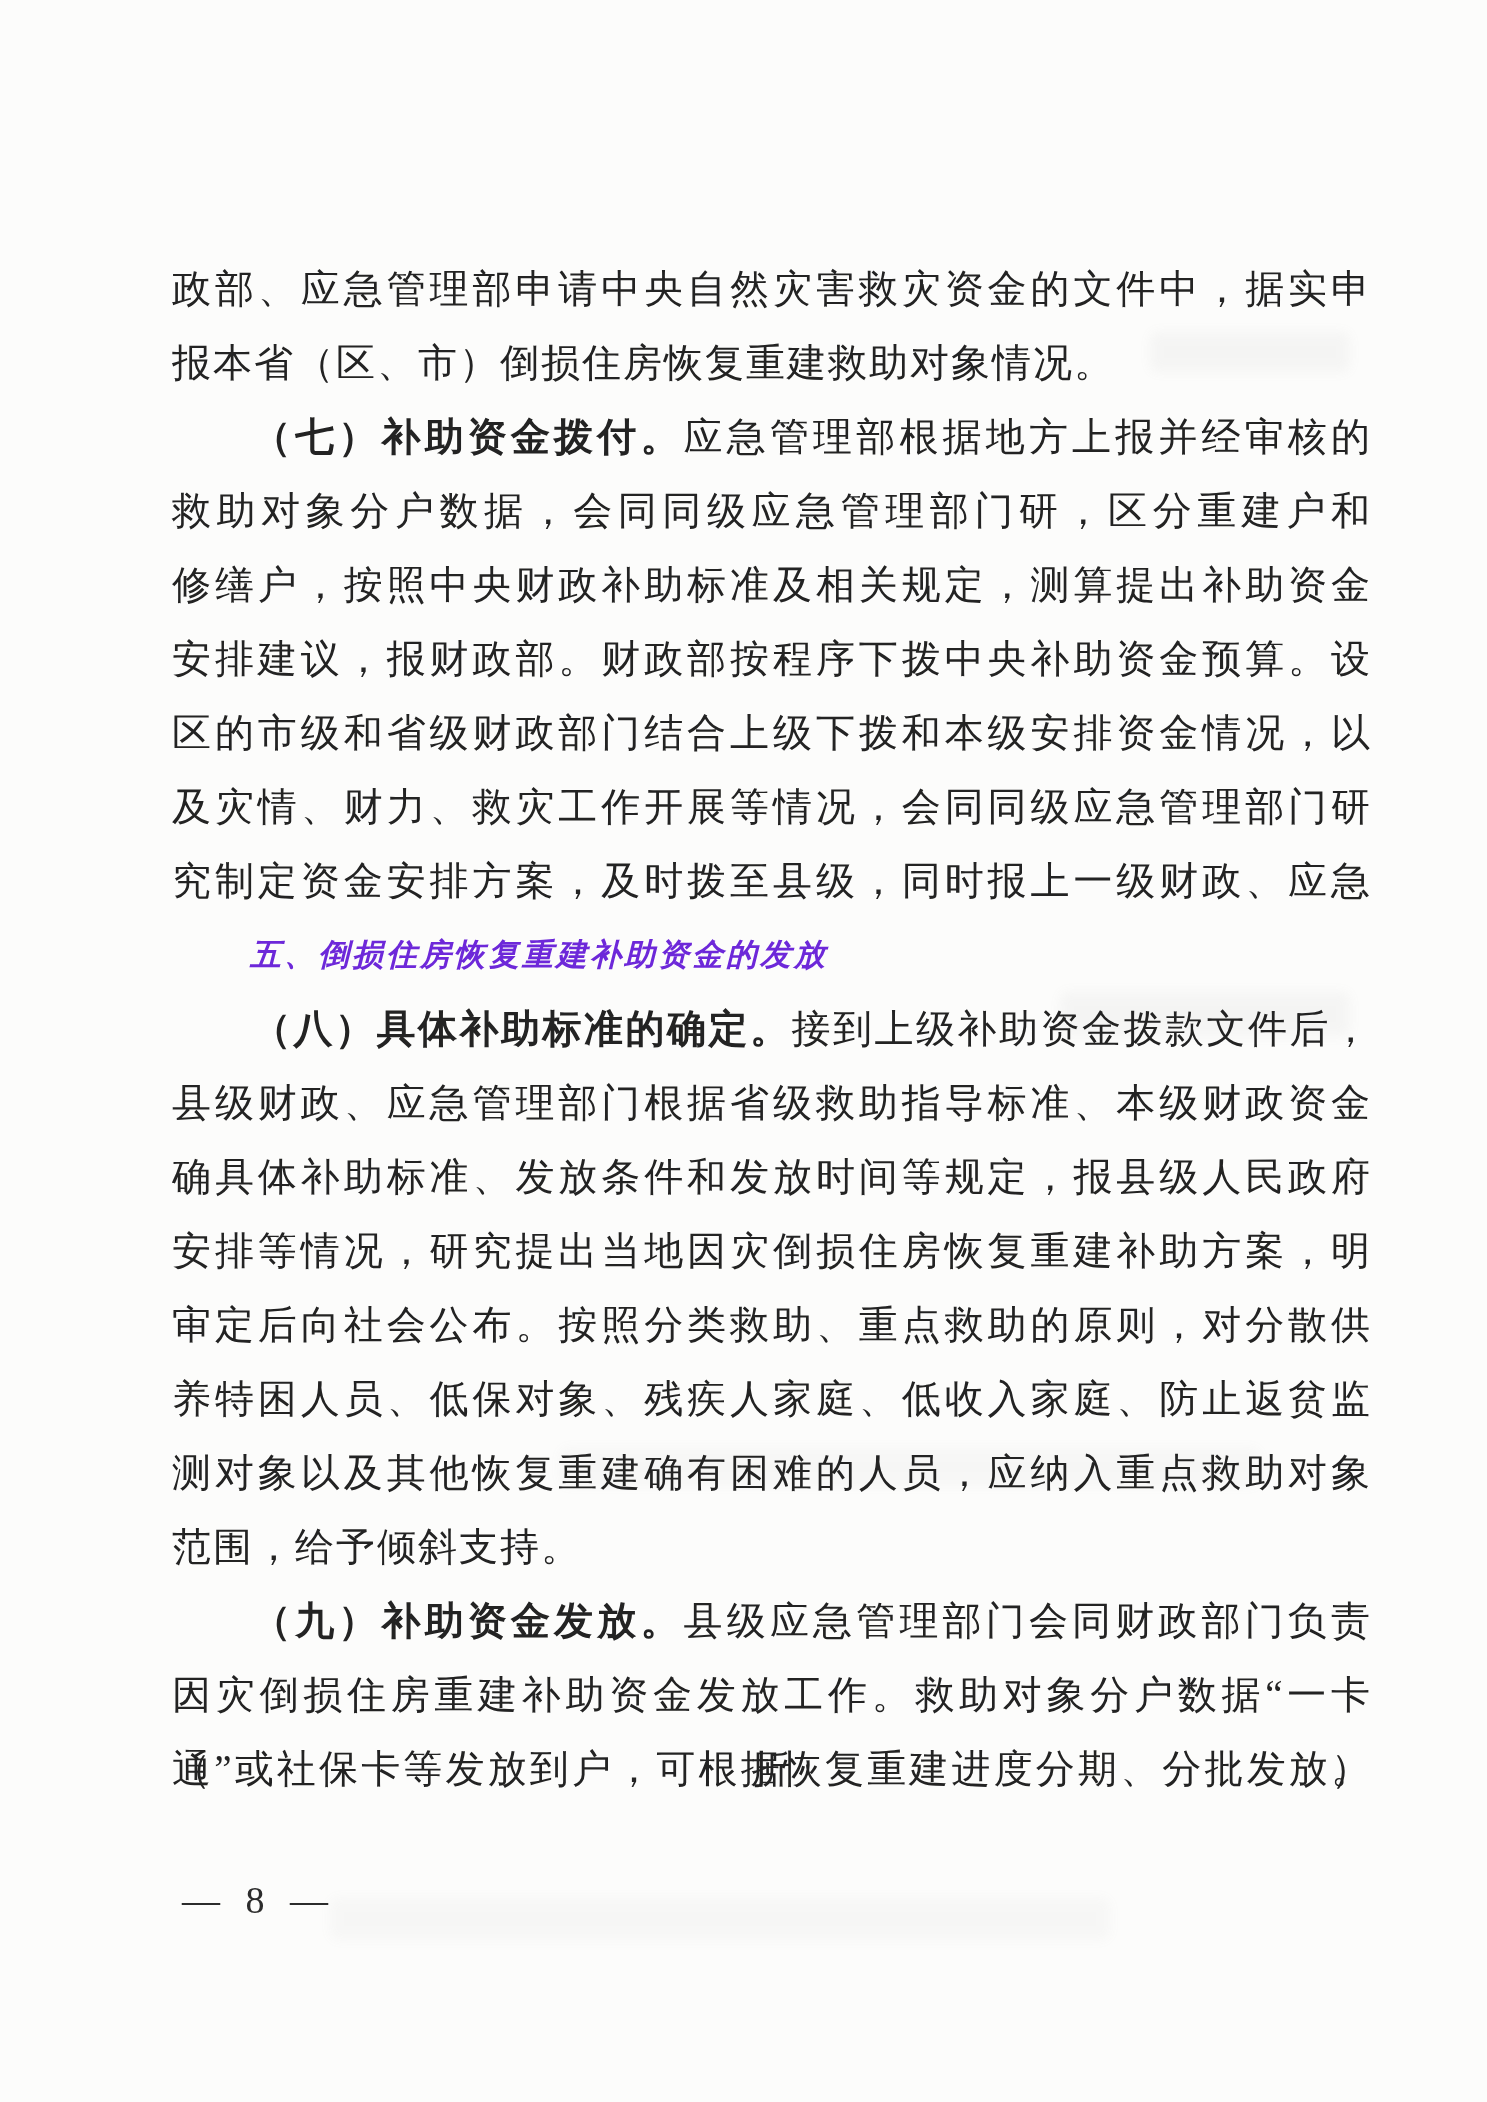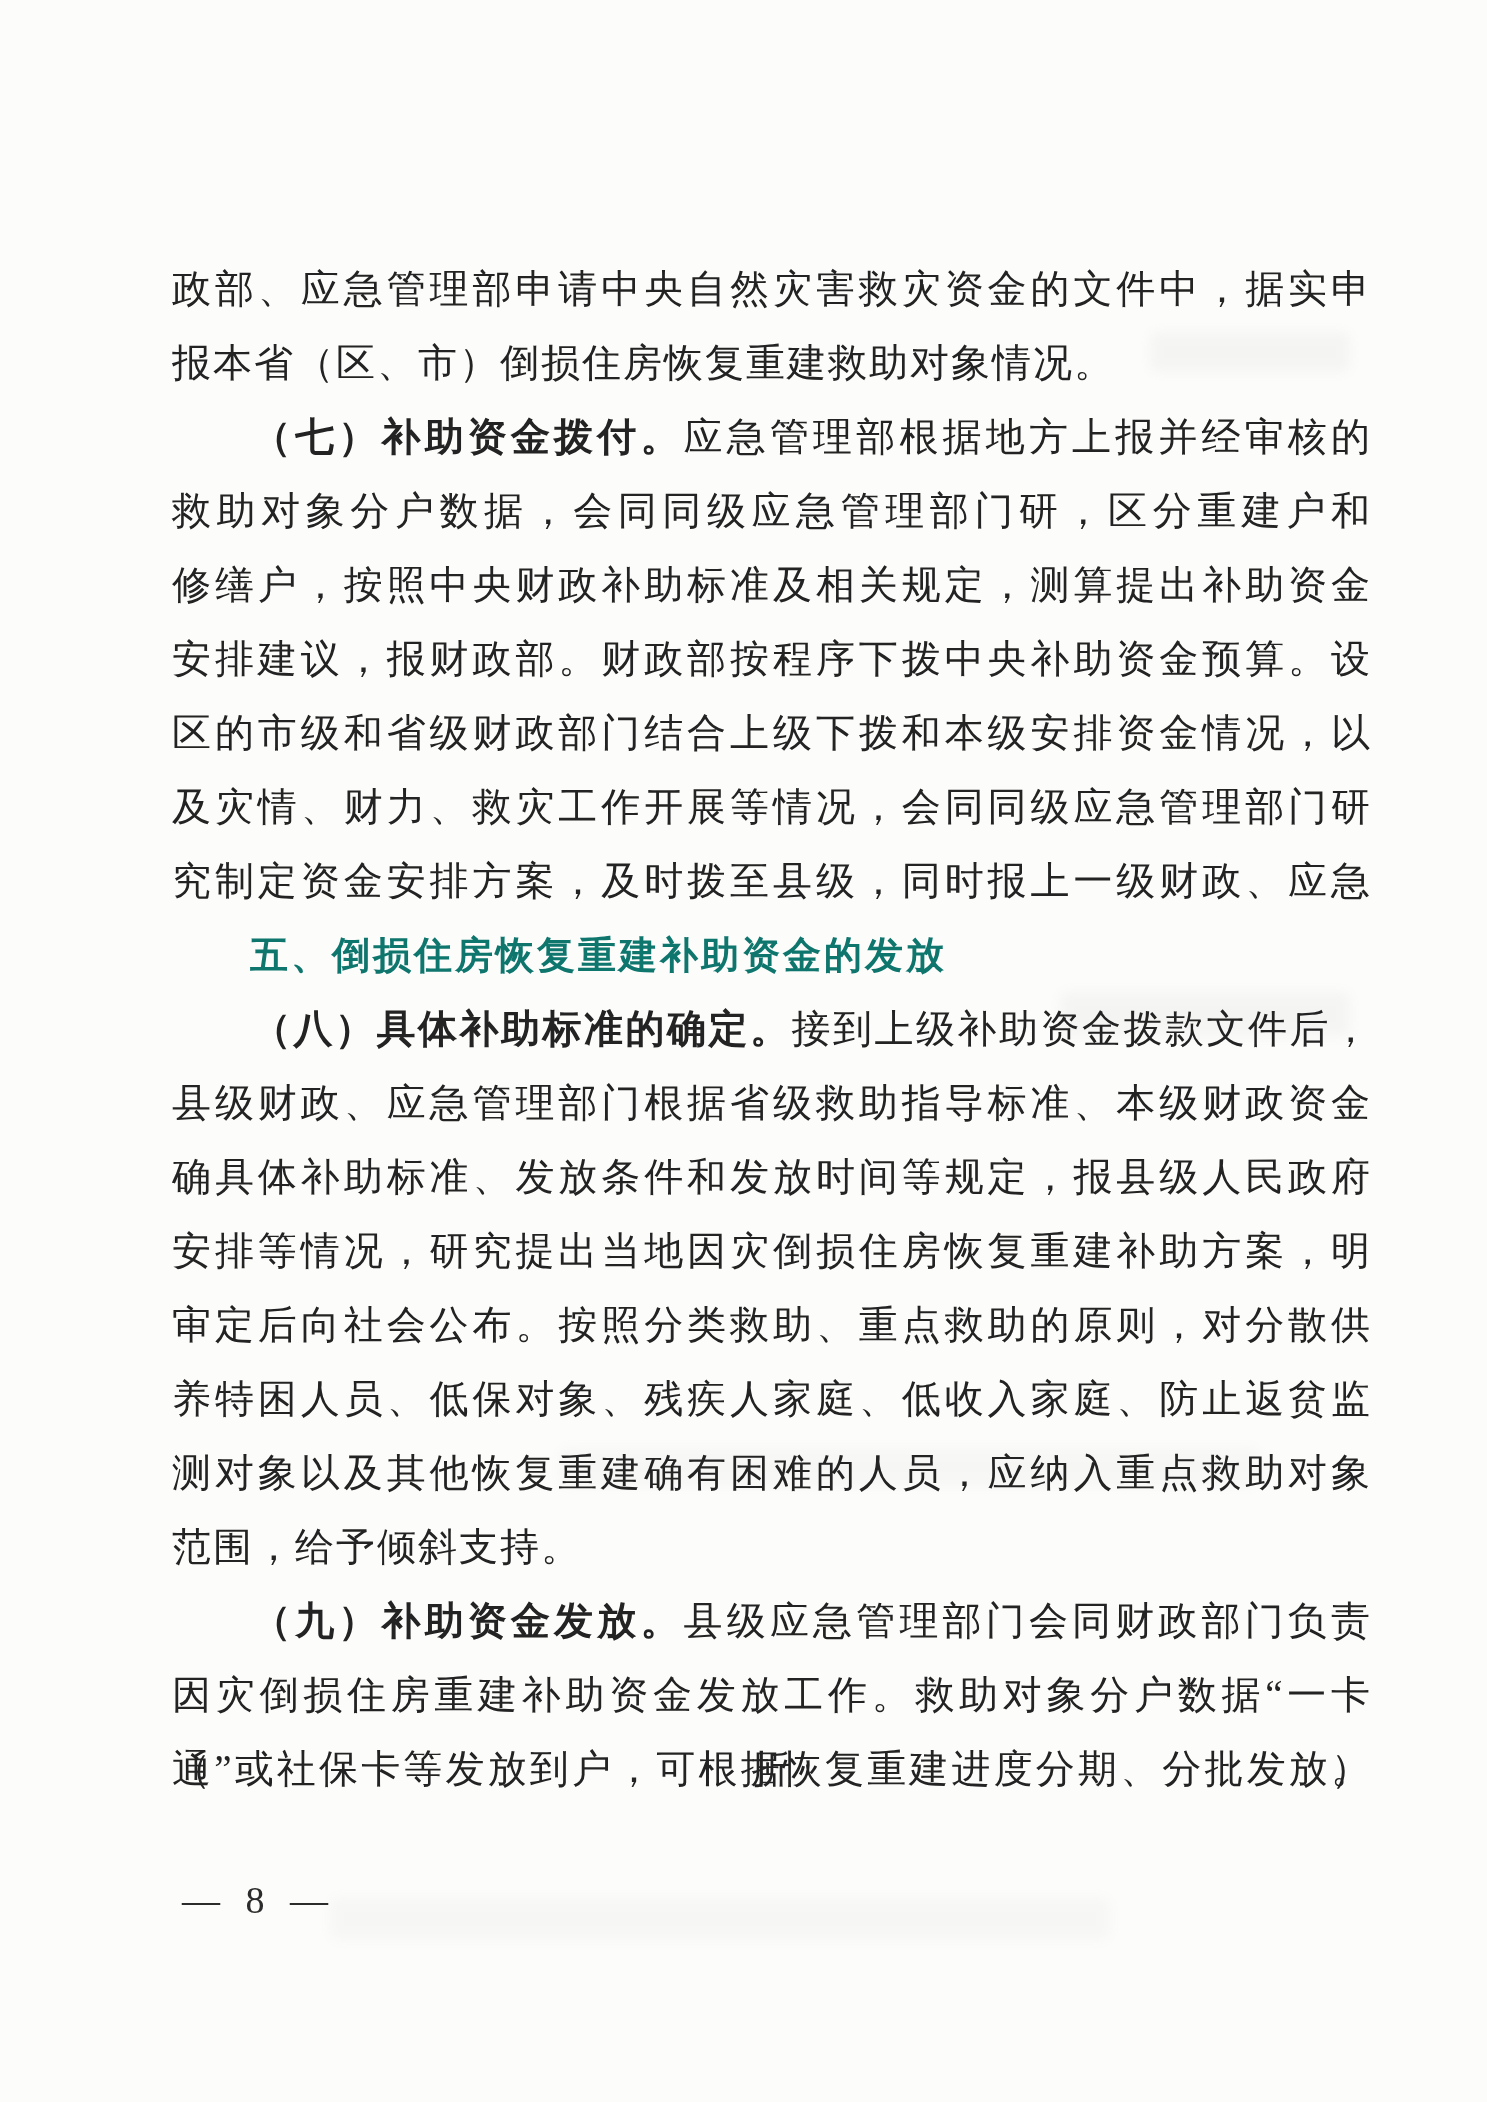--- a/index.html
+++ b/index.html
@@ -38,27 +38,28 @@
   }
   .line.indent {
     text-indent: 80px;
   }
   .lead {
     font-weight: 700;
   }
   .heading-line {
     height: 74px;
     line-height: 74px;
-    font-size: 38px;
+    font-size: 31px;
     letter-spacing: 3px;
     font-family: "Liberation Sans", "DejaVu Sans", sans-serif;
     font-weight: 700;
-    color: #0f766e;
+    color: #6d28d9;
     text-indent: 78px;
     white-space: nowrap;
+    font-style: italic;
   }
   .page-number {
     position: absolute;
     left: 182px;
     top: 1878px;
     font-size: 38px;
     letter-spacing: 8px;
     color: #2c2c2c;
     font-family: "Liberation Serif", "DejaVu Serif", serif;
   }

